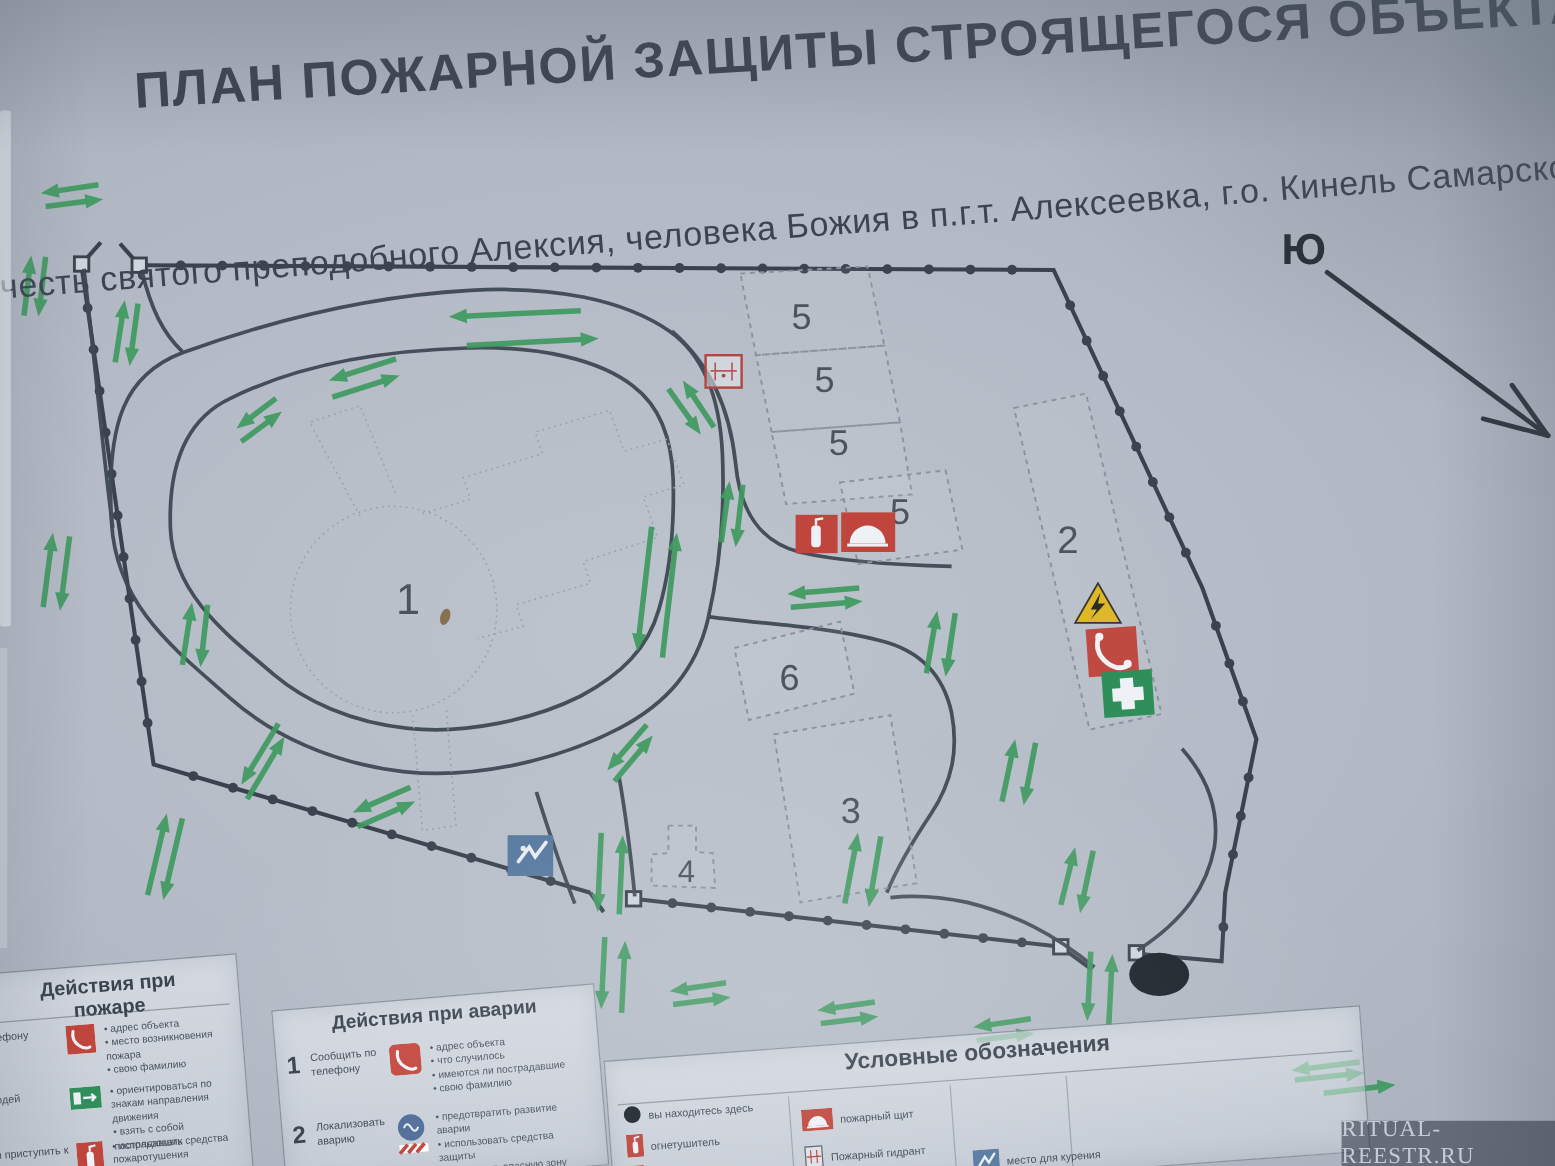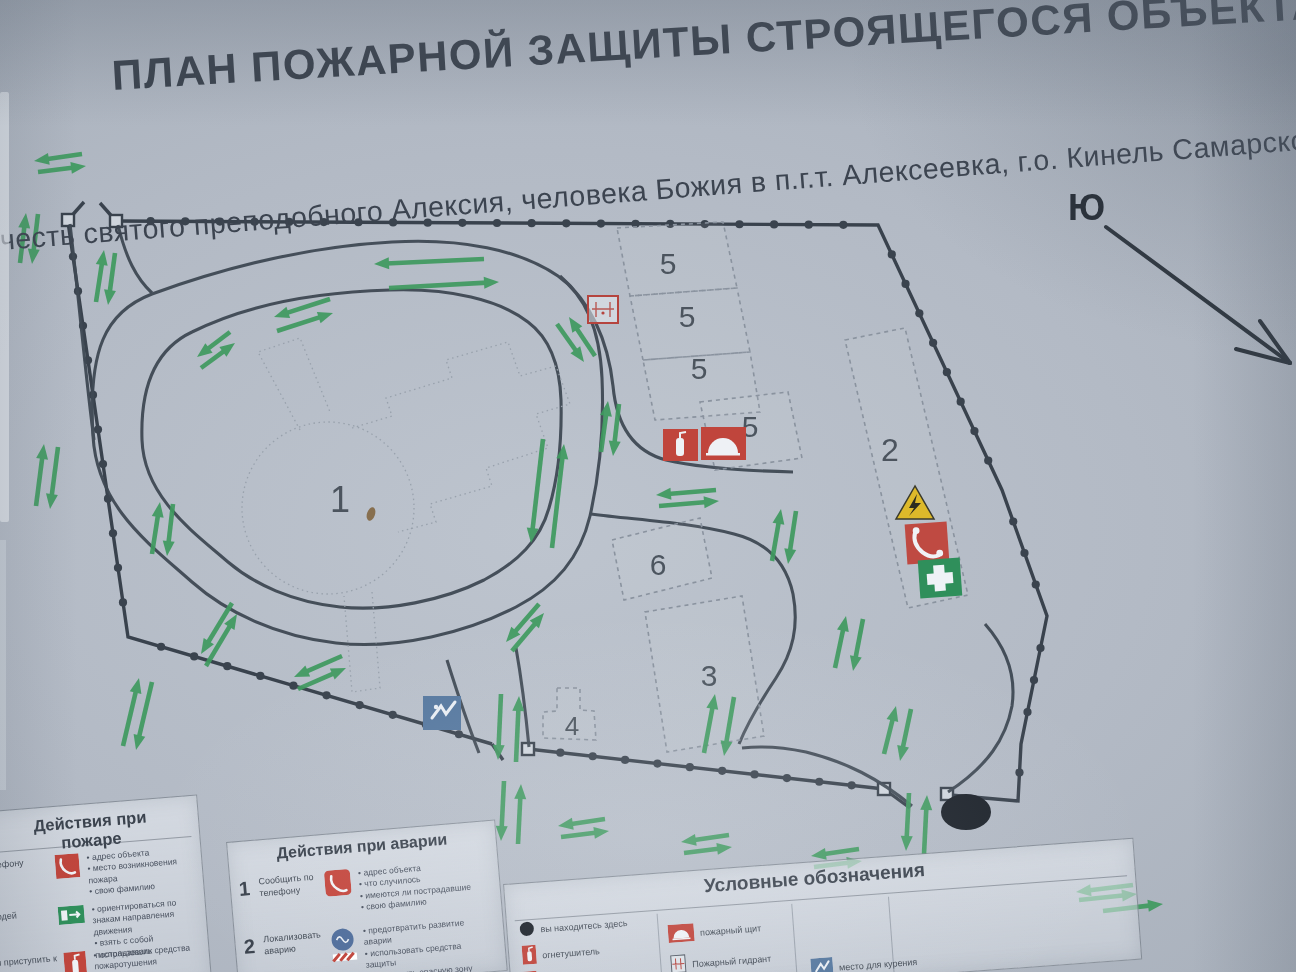--- a/index.html
+++ b/index.html
@@ -503,13 +503,14 @@
           </svg>
       </span>
       <span>место для курения</span>
     </div>
   </div>
 
   <div class="edge-strip"></div>
   <div class="edge-strip2"></div>
   <div class="shade"></div>
 
+  <div class="watermark">RITUAL-REESTR.RU</div>
 </div>
 
 </body></html>

